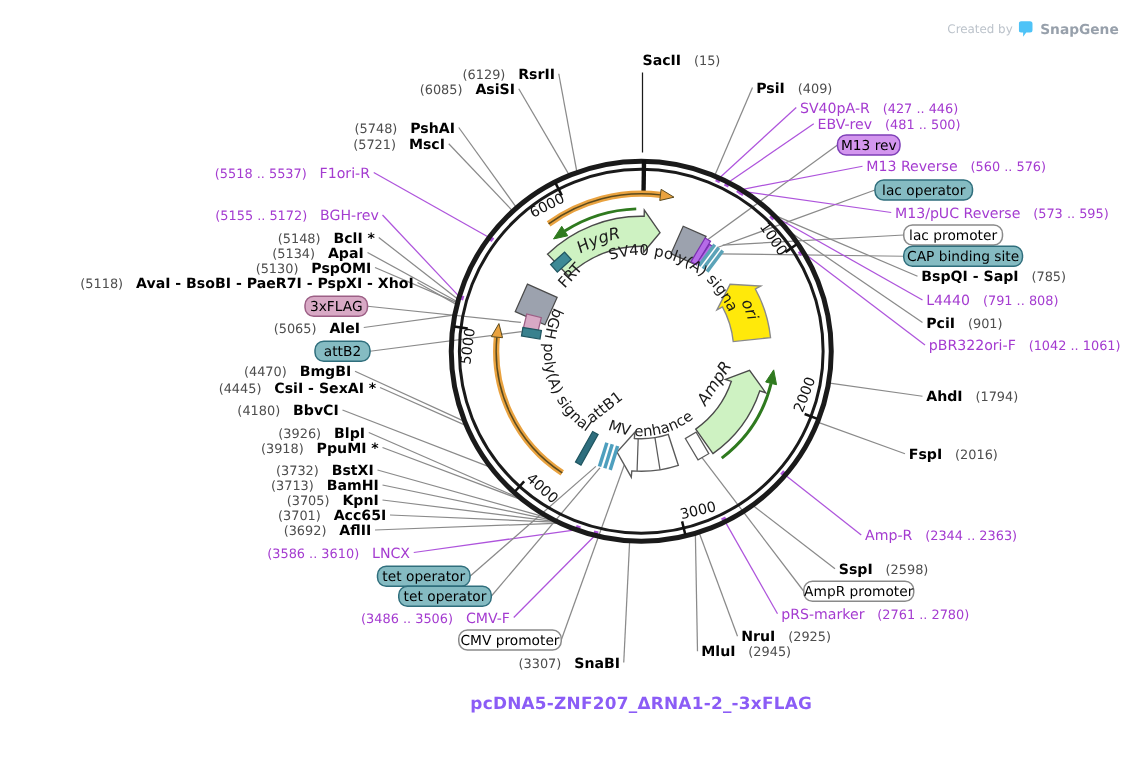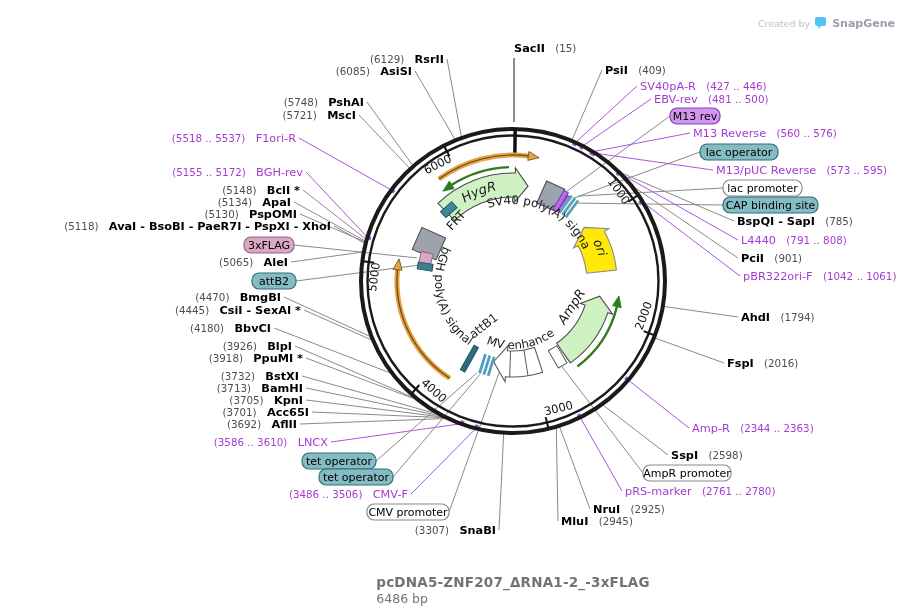--- a/index.html
+++ b/index.html
@@ -2,22 +2,22 @@
 <html><head>
 <meta charset="utf-8">
 <style>
   html,body{margin:0;padding:0;background:#ffffff;}
   .stage{position:relative;width:903px;height:614px;background:#fff;overflow:hidden;
          font-family:"DejaVu Sans","Liberation Sans",sans-serif;}
   #map{position:absolute;left:0;top:0;}
   .credit{position:absolute;top:4px;right:8px;display:flex;align-items:center;gap:5px;margin-top:12px;}
   .credit .by{font-size:9.5px;color:#bcc3cb;}
   .credit .brand{font-size:11px;font-weight:700;color:#97a0ab;}
-  .titleblock{position:absolute;left:513px;top:574px;transform:translateX(-50%);
-              text-align:left;color:#737373;white-space:nowrap;}
+  .titleblock{position:absolute;left:513px;top:555px;transform:translateX(-50%);
+              text-align:center;color:#8b5cf6;white-space:nowrap;}
   .titleblock .tname{font-size:13.5px;font-weight:bold;letter-spacing:.2px;}
   .titleblock .tsize{font-size:12.5px;margin-top:1px;}
 </style>
 </head>
 <body>
 
 <div class="stage">
   <svg id="map" width="903" height="614">
       <g>
         <line x1="514" y1="58" x2="514" y2="122" stroke="#1a1a1a" stroke-width="1"></line>
@@ -221,15 +221,14 @@
   <div class="credit">
     <span class="by">Created by</span>
     <svg width="12" height="14">
       <path d="M2 1 h7 a2 2 0 0 1 2 2 v5 a2 2 0 0 1 -2 2 h-3 l-2.5 3.3 v-3.3 h-1.5 a2 2 0 0 1 -2 -2 v-5 a2 2 0 0 1 2 -2 z" fill="#4FC3F7"></path>
     </svg>
     <span class="brand">SnapGene</span>
   </div>
 
   <div class="titleblock">
     <div class="tname">pcDNA5-ZNF207_ΔRNA1-2_-3xFLAG</div>
-    <div class="tsize">6486 bp</div>
   </div>
 </div>
 
 </body></html>

